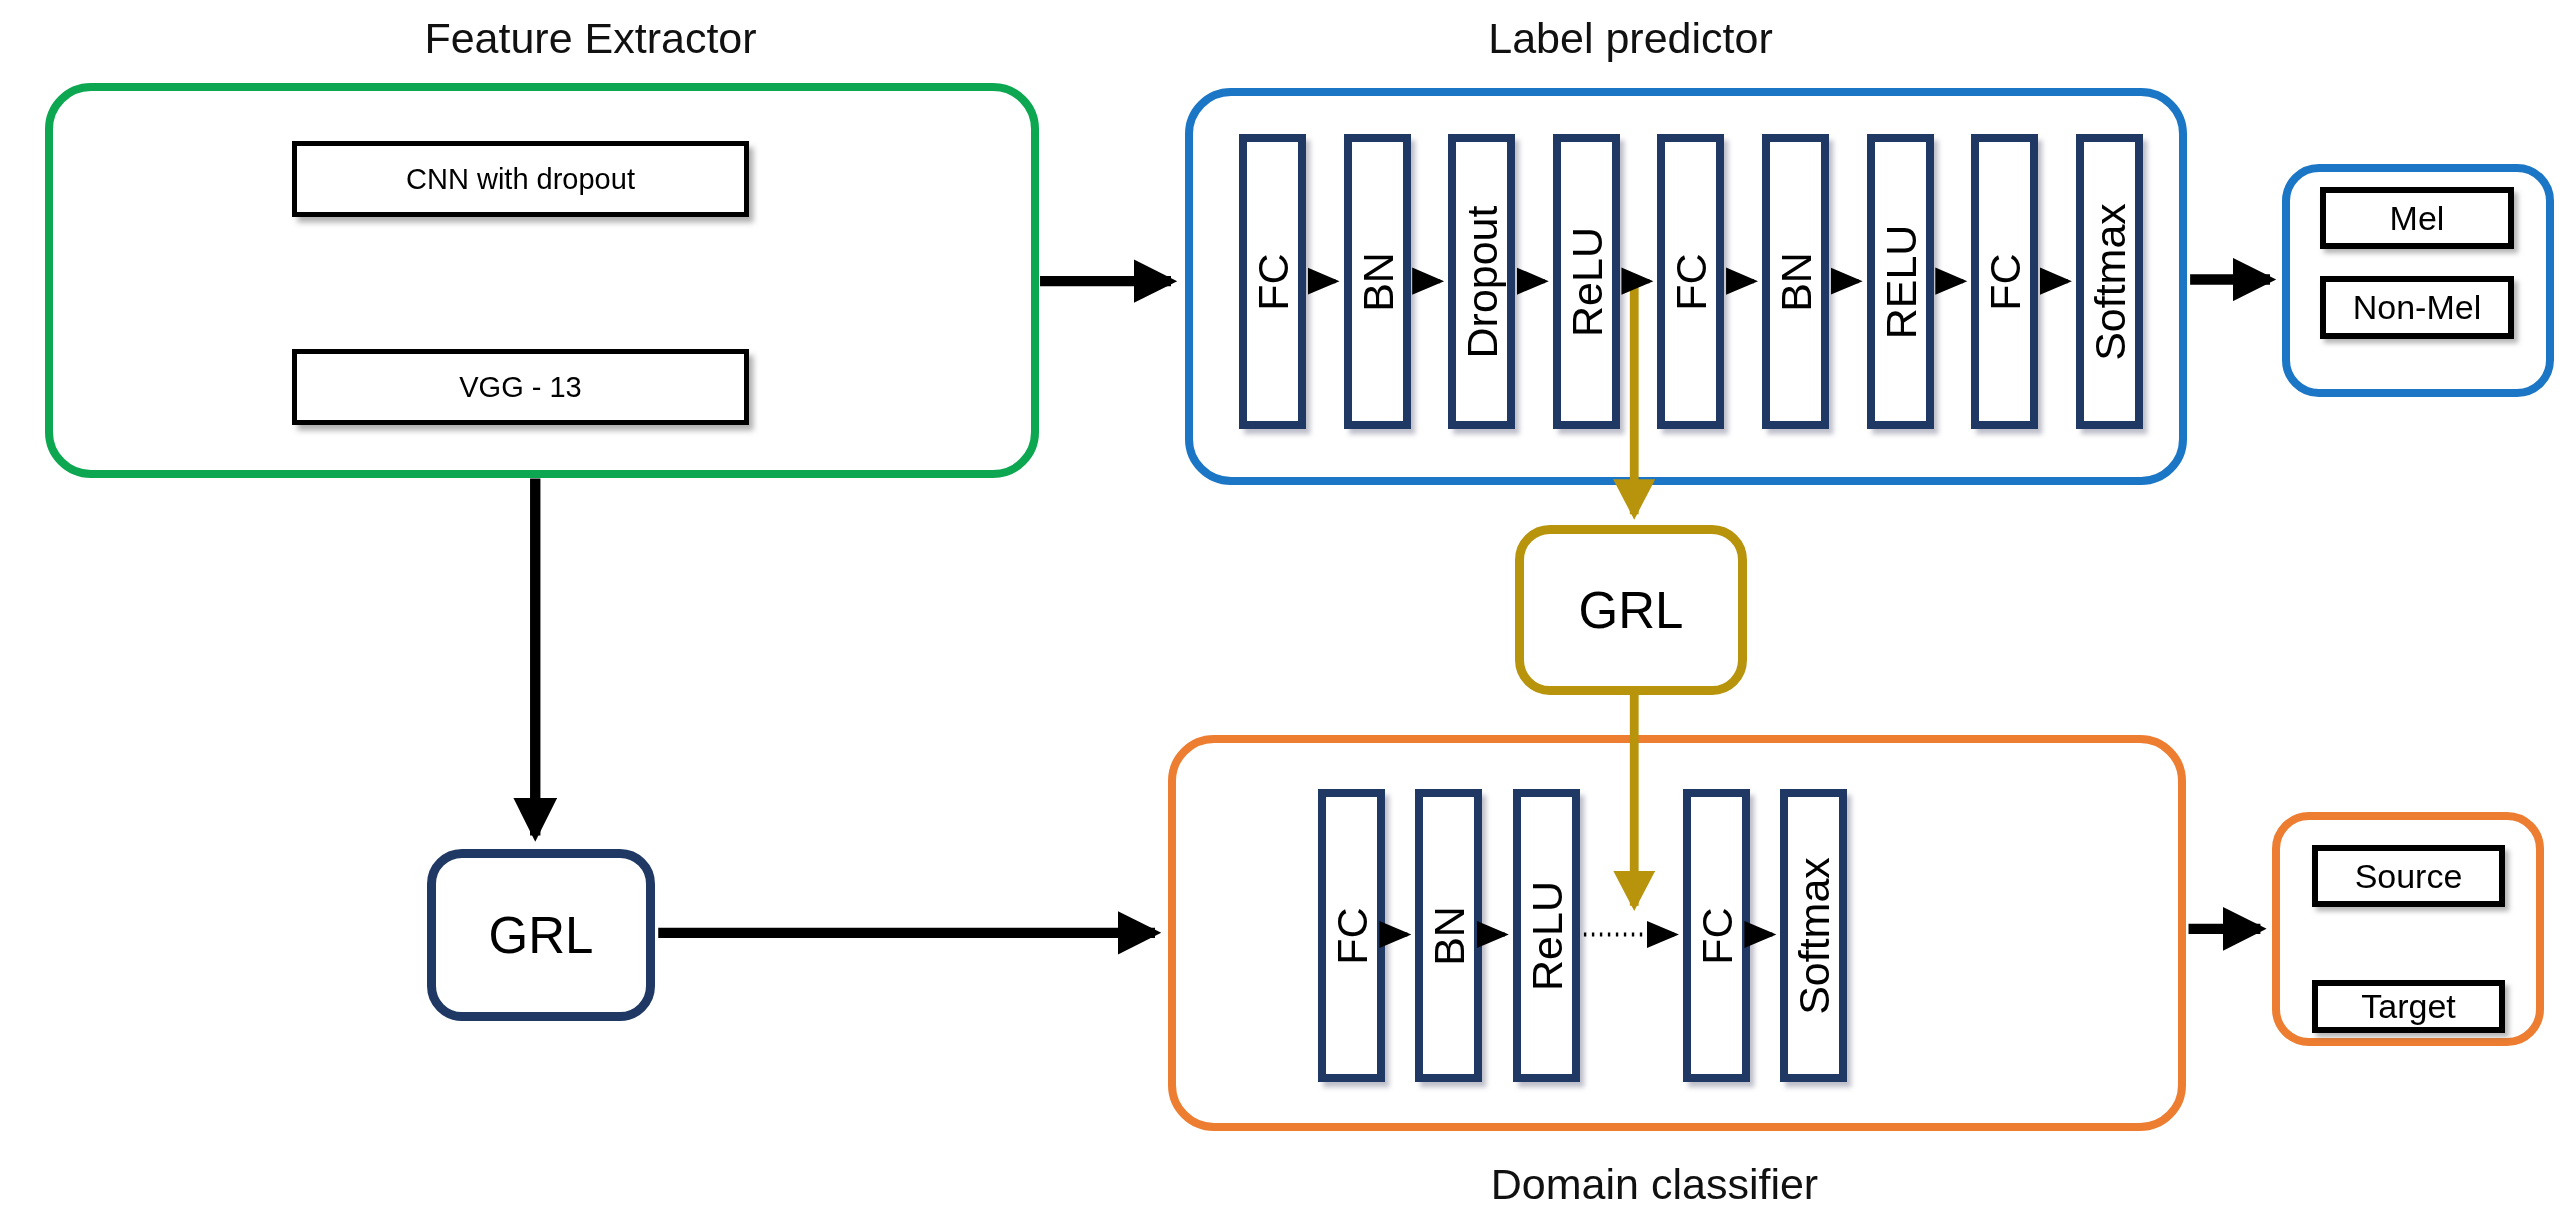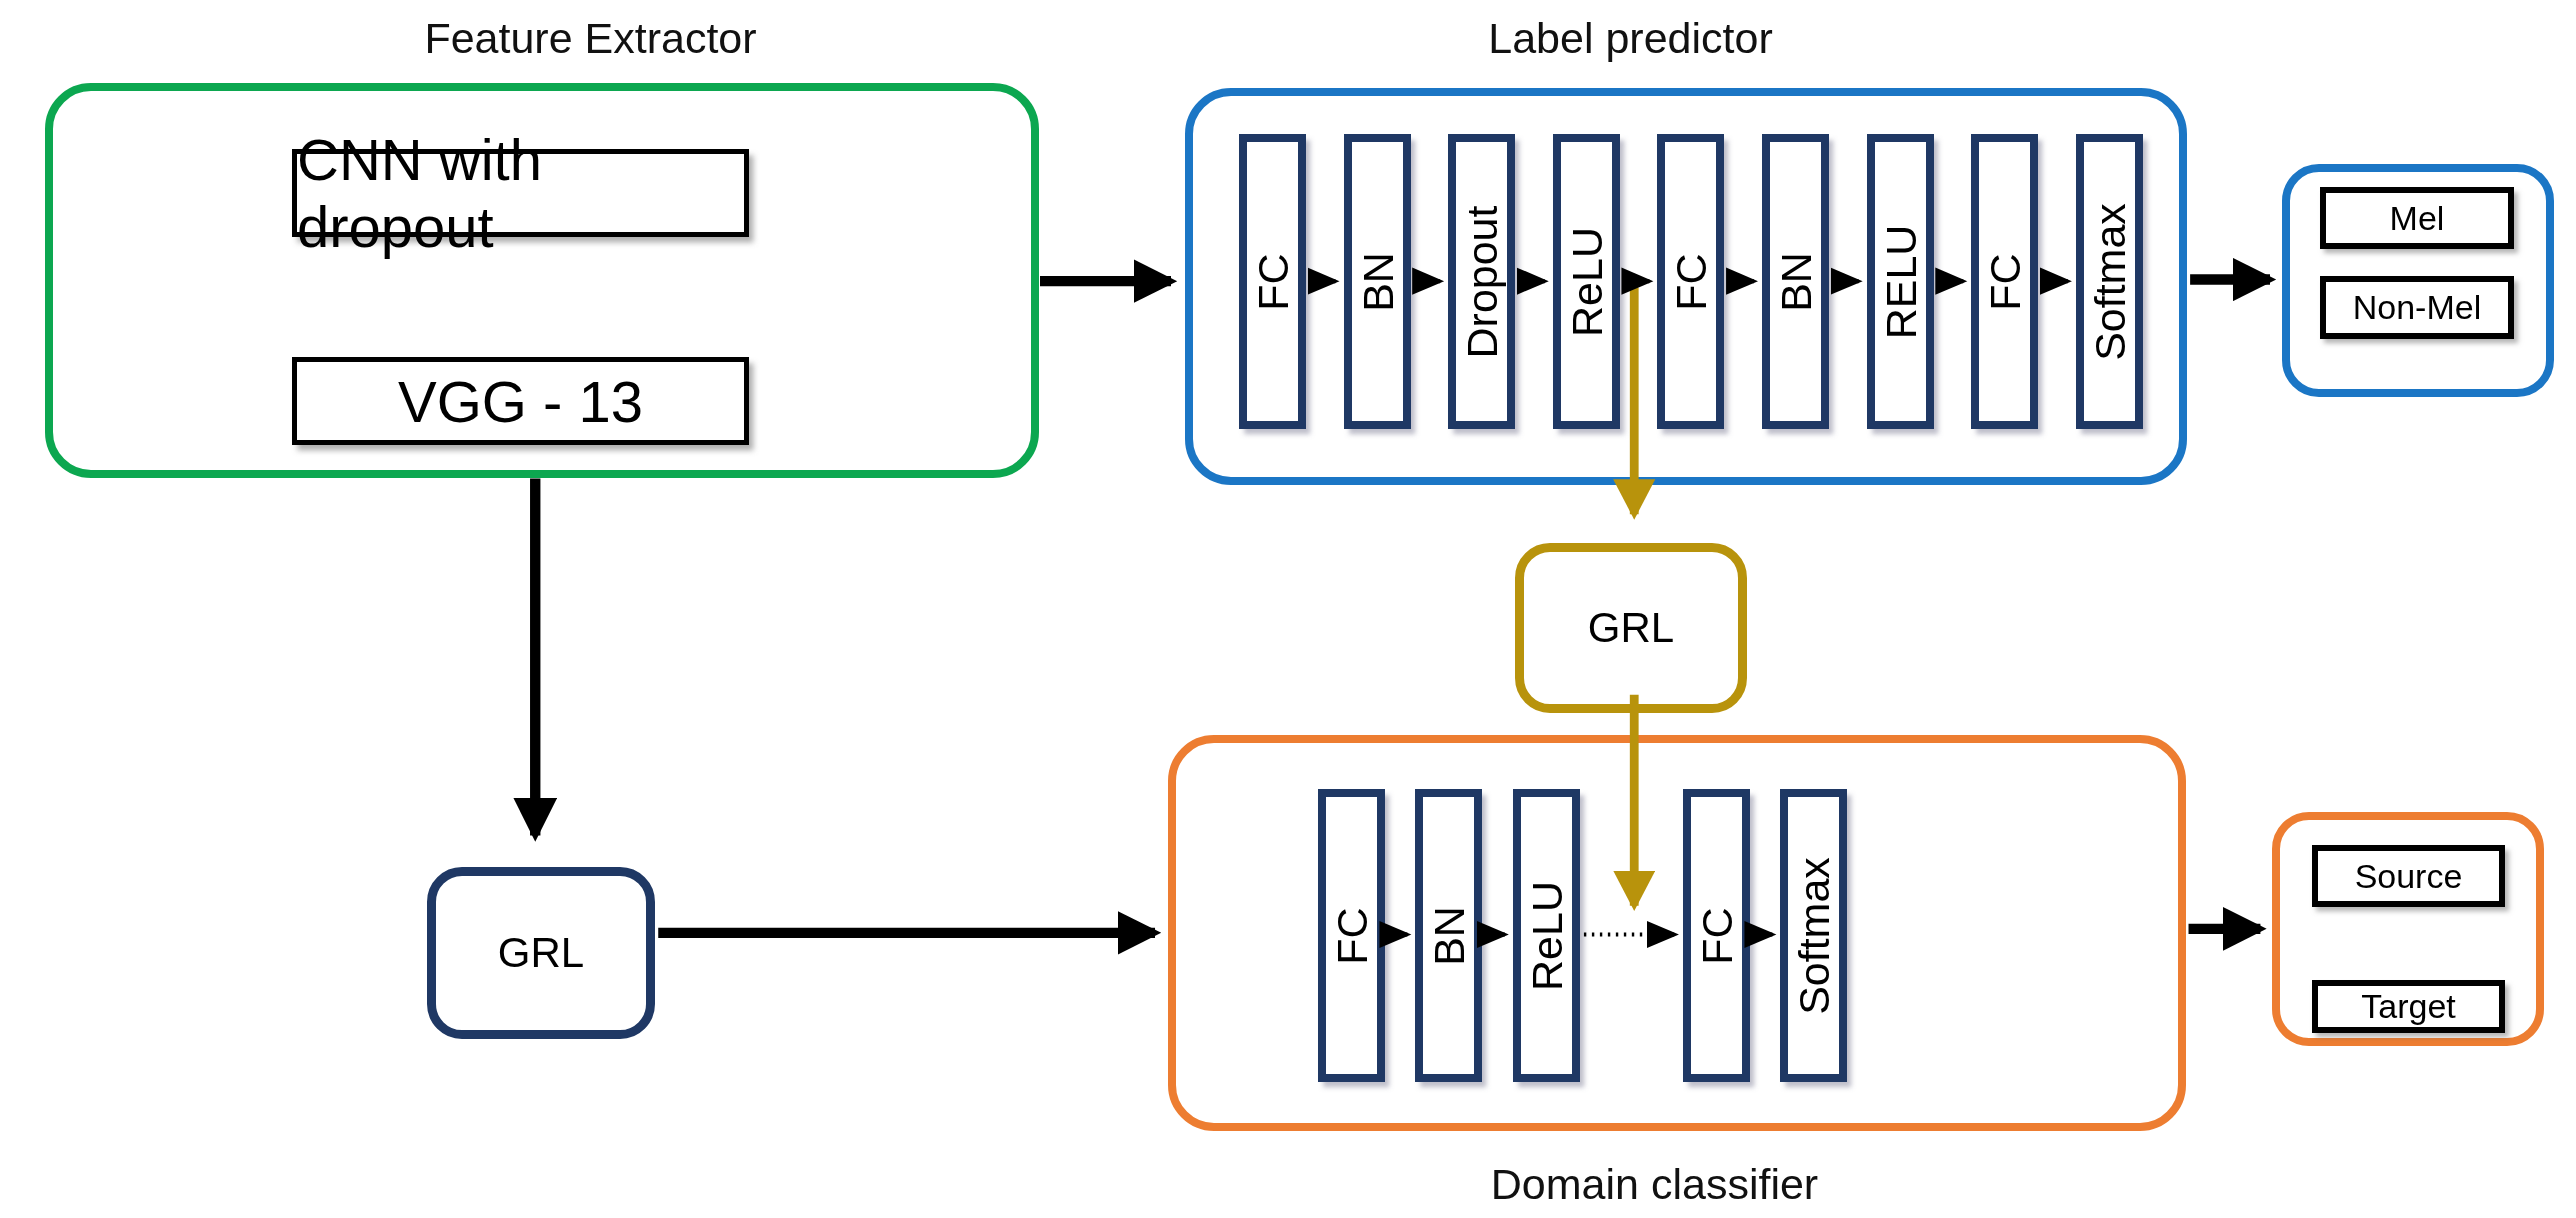--- a/index.html
+++ b/index.html
@@ -5,24 +5,24 @@
   html,body{margin:0;padding:0;background:#fff;}
   #canvas{position:relative;width:2576px;height:1218px;background:#ffffff;overflow:hidden;
           font-family:"Liberation Sans", sans-serif;color:#000;}
   .title{position:absolute;font-size:43px;color:#111;text-align:center;white-space:nowrap;}
   .rbox{position:absolute;background:#fff;box-sizing:border-box;border-radius:46px;}
   .green-border{border:8.8px solid var(--green);}
   .blue-border{border:8.8px solid var(--blue);}
   .orange-border{border:8.8px solid var(--orange);}
   .gold-border{border:9.6px solid var(--gold);border-radius:35px;}
   .navy-border{border:9.6px solid var(--navy);border-radius:35px;}
-  .grl-box{display:flex;align-items:center;justify-content:center;font-size:42px;margin-top:18px;}
-  .model{position:absolute;left:292px;width:457px;height:88px;background:#fff;border:5.6px solid #000;
-         box-sizing:border-box;display:flex;align-items:center;justify-content:center;font-size:58px;
-         box-shadow:4.8px 5.6px 5.6px rgba(110,110,110,.55);margin-top:8px;}
+  .grl-box{display:flex;align-items:center;justify-content:center;font-size:51px;}
+  .model{position:absolute;left:292px;width:457px;height:76px;background:#fff;border:5.6px solid #000;
+         box-sizing:border-box;display:flex;align-items:center;justify-content:center;font-size:29px;
+         box-shadow:4.8px 5.6px 5.6px rgba(110,110,110,.55);}
   .bar{position:absolute;width:67px;background:#fff;border:8.8px solid var(--navy);box-sizing:border-box;
        box-shadow:4.8px 6.4px 4.8px rgba(125,125,150,.5);}
   .bar .vlabel{position:absolute;top:50%;left:50%;transform:translate(-50%,-50%) rotate(-90deg);
        white-space:nowrap;font-size:43px;color:#000;line-height:1;}
   .out-item{position:absolute;background:#fff;border:6.4px solid #000;box-sizing:border-box;
        display:flex;align-items:center;justify-content:center;font-size:34px;
        box-shadow:4px 4.8px 4.8px rgba(110,110,110,.5);}
   #edges{position:absolute;left:0;top:0;z-index:10;pointer-events:none;}
   .edge-black{stroke:var(--ink);stroke-width:13;fill:none;}
   .edge-gold{stroke:var(--gold);stroke-width:11;fill:none;}

